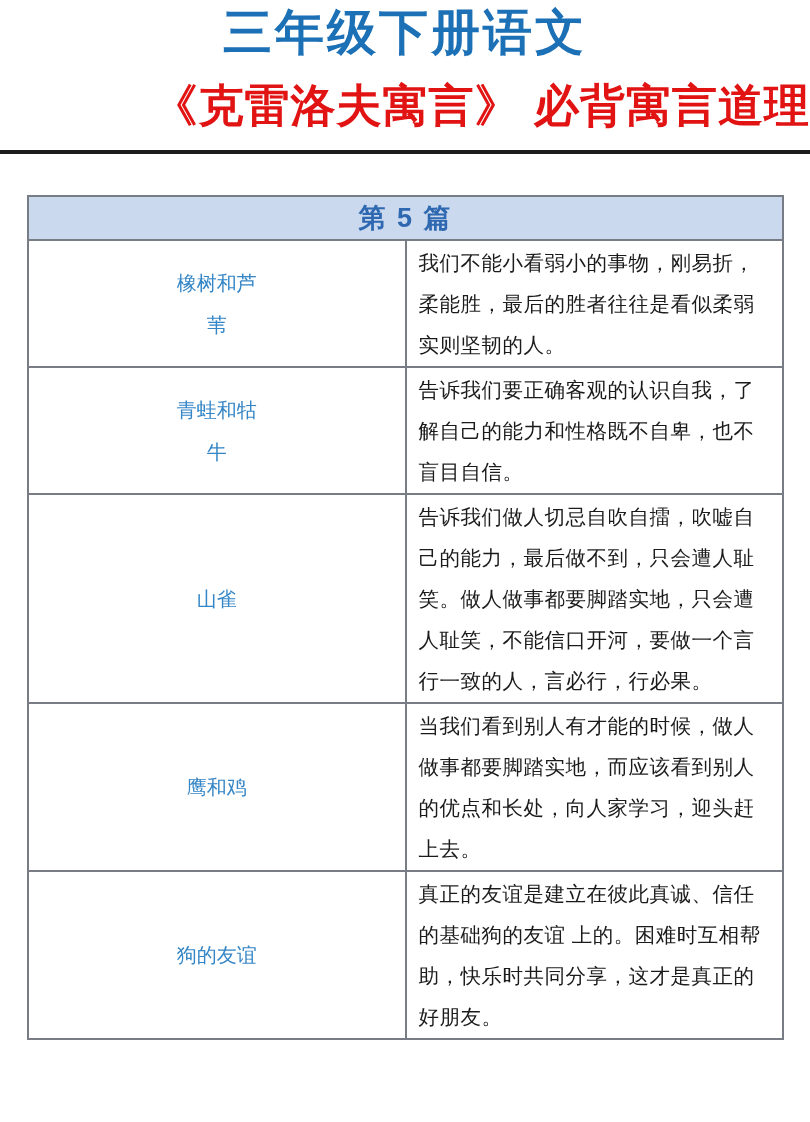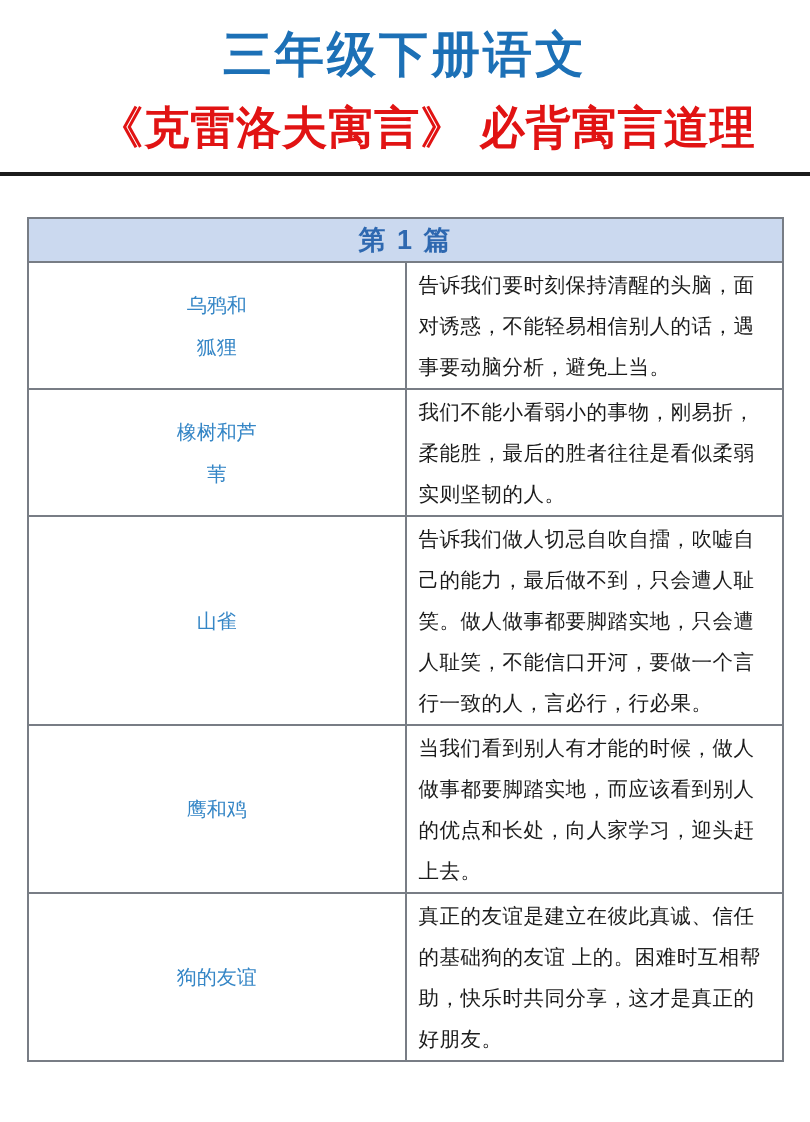--- a/index.html
+++ b/index.html
@@ -5,30 +5,29 @@
   * { margin: 0; padding: 0; box-sizing: border-box; }
   html, body { background: #ffffff; }
   body {
     width: 810px;
     height: 1122px;
     position: relative;
     overflow: hidden;
     font-family: "Liberation Sans", sans-serif;
   }
   .page-title {
-    margin-top: 22px;
     text-align: center;
     font-size: 49px;
     font-weight: 800;
     letter-spacing: 3px;
     color: #1C70B6;
   }
   .page-subtitle {
     margin-top: 10px;
-    text-align: center;
+    text-align: right;
     font-size: 45px;
     font-weight: 800;
     letter-spacing: 1px;
     color: #E11313;
     padding-left: 44px;
   }
   .title-divider {
     margin-top: 14px;
     width: 100%;
     height: 4px;
@@ -79,36 +78,36 @@
 </head>
 <body>
 
 <div class="page-title">三年级下册语文</div>
 <div class="page-subtitle">《克雷洛夫寓言》 必背寓言道理</div>
 <div class="title-divider"></div>
 
 <table class="fable-table">
   <thead>
     <tr>
-      <th class="section-header" colspan="2">第 1 篇</th>
+      <th class="section-header" colspan="2">第 5 篇</th>
     </tr>
   </thead>
   <tbody>
-  <tr>
-    <td class="fable-name">乌鸦和
-狐狸</td>
-    <td class="fable-moral">告诉我们要时刻保持清醒的头脑，面对诱惑，不能轻易相信别人的话，遇事要动脑分析，避免上当。</td>
-  </tr>
 
   <tr>
     <td class="fable-name">橡树和芦
 苇</td>
     <td class="fable-moral">我们不能小看弱小的事物，刚易折，柔能胜，最后的胜者往往是看似柔弱实则坚韧的人。</td>
   </tr>
 
+  <tr>
+    <td class="fable-name">青蛙和牯
+牛</td>
+    <td class="fable-moral">告诉我们要正确客观的认识自我，了解自己的能力和性格既不自卑，也不盲目自信。</td>
+  </tr>
 
   <tr>
     <td class="fable-name">山雀</td>
     <td class="fable-moral">告诉我们做人切忌自吹自擂，吹嘘自己的能力，最后做不到，只会遭人耻笑。做人做事都要脚踏实地，只会遭人耻笑，不能信口开河，要做一个言行一致的人，言必行，行必果。</td>
   </tr>
 
   <tr>
     <td class="fable-name">鹰和鸡</td>
     <td class="fable-moral">当我们看到别人有才能的时候，做人做事都要脚踏实地，而应该看到别人的优点和长处，向人家学习，迎头赶上去。</td>
   </tr>

